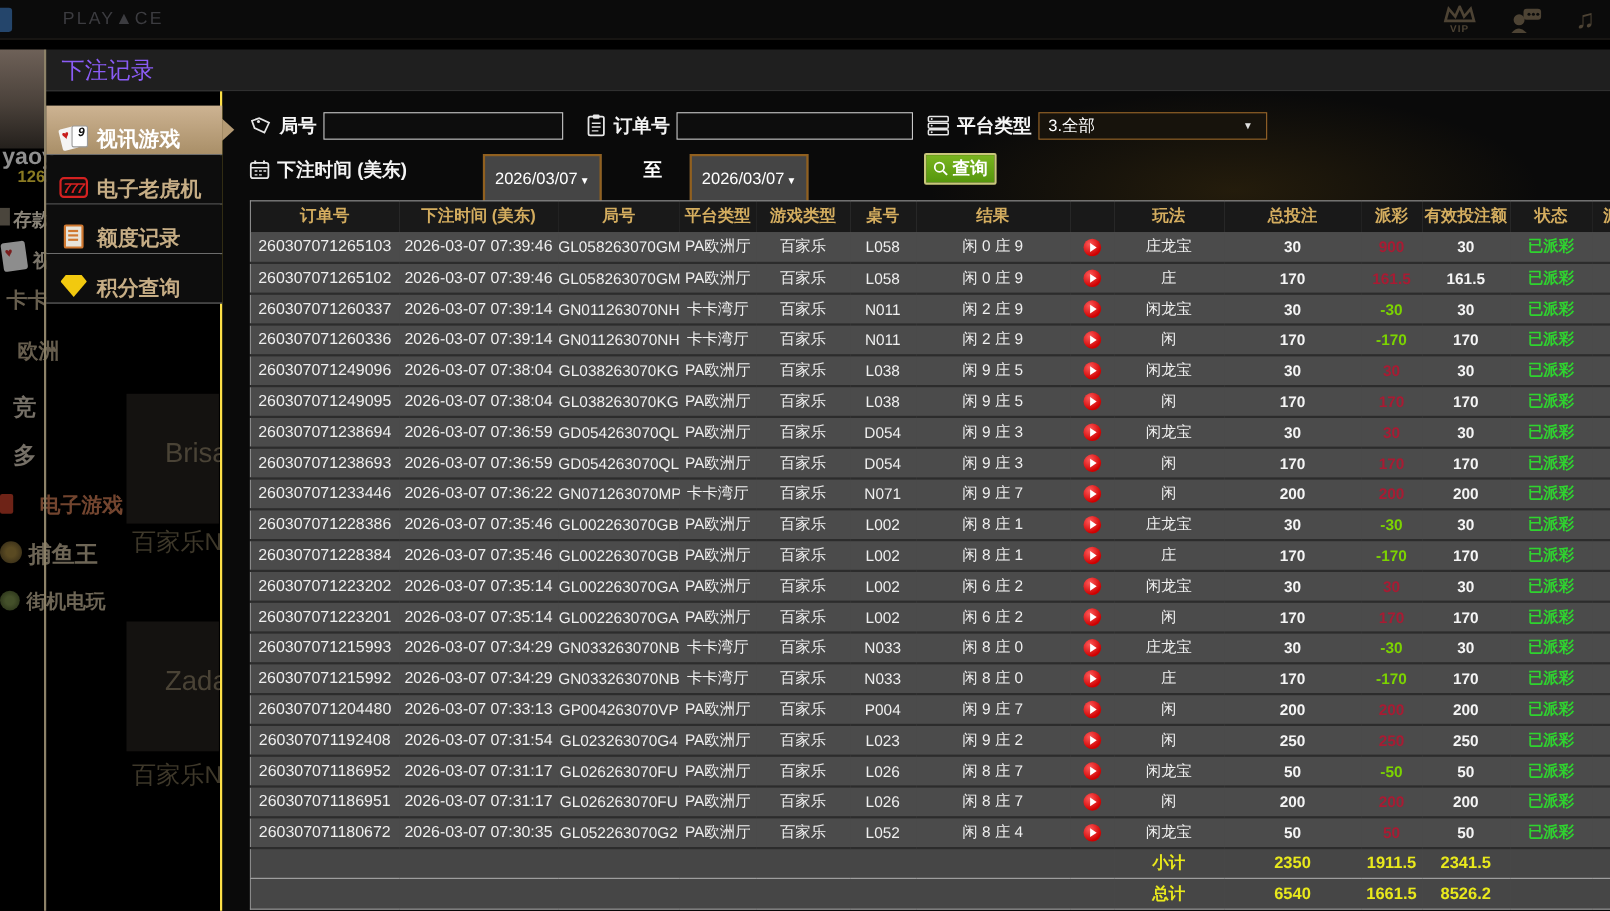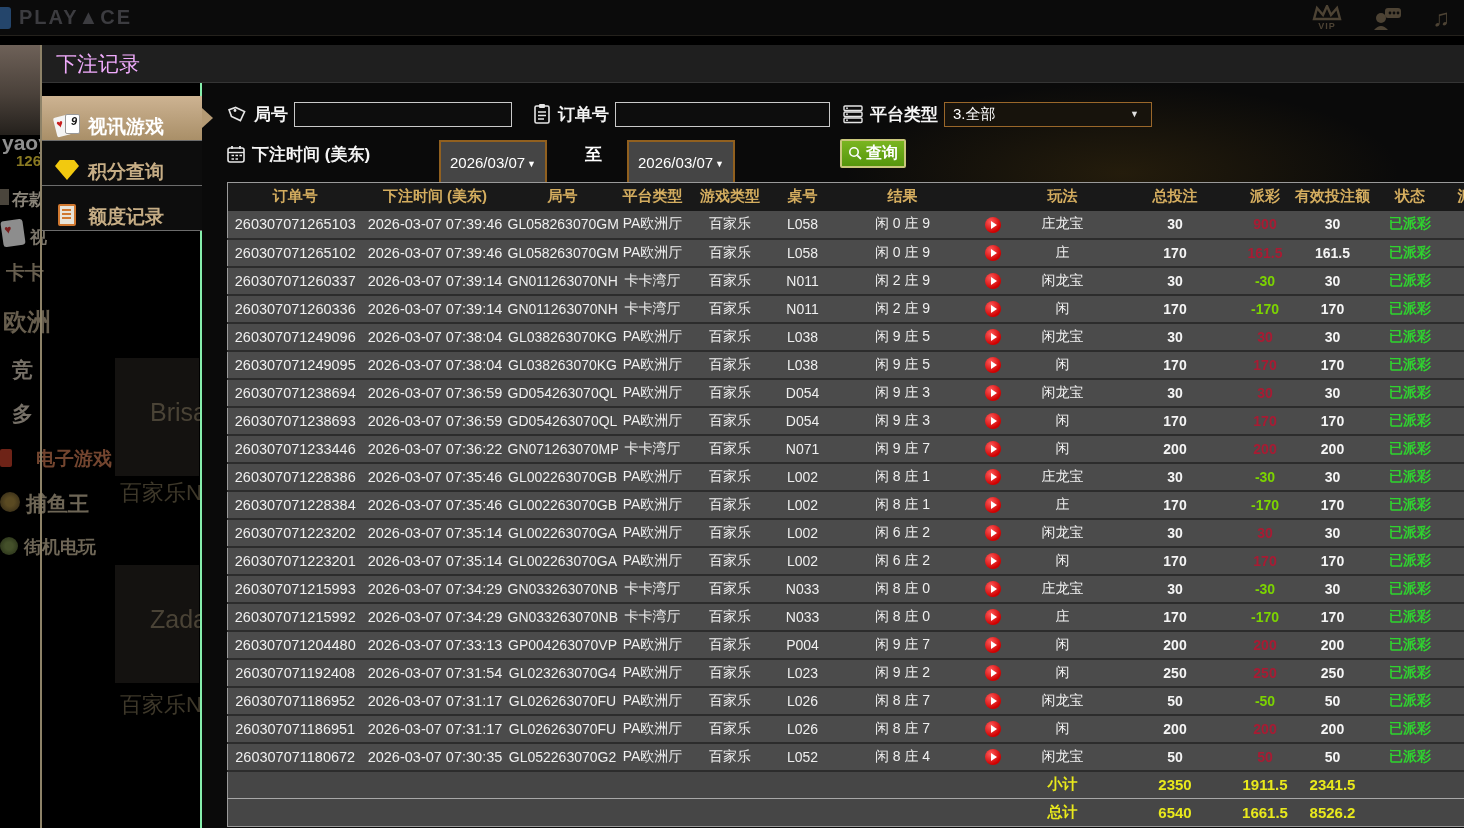--- a/index.html
+++ b/index.html
@@ -7,62 +7,62 @@
   font-family:"Liberation Sans", sans-serif; }
 .abs { position:absolute; }
 
 
 .topbar { position:absolute; left:0; top:0; width:1464px; height:36px;
   background:#0b0b0b; border-bottom:1px solid #24211c; z-index:10;
   display:flex; align-items:center; }
 .logo-wrap { display:flex; align-items:center; margin-left:0; }
 .logo-mark { width:16px; height:22px; background:#24456b; border-radius:3px;
   margin-left:-5px; margin-right:8px; }
-.logo-text { color:#3c3c40; font-size:20px; font-weight:bold; letter-spacing:2px; }
+.logo-text { color:#3c3c40; font-size:16px; font-weight:normal; letter-spacing:2px;margin-left:38px; }
 .topbar-right { margin-left:auto; display:flex; align-items:center; gap:30px;
   margin-right:14px; color:#4d4334; }
 .vip-box { display:flex; flex-direction:column; align-items:center; line-height:1; }
 .vip-label { font-size:9px; font-weight:bold; color:#4d4334; letter-spacing:1px; margin-top:1px; }
 .music-glyph { font-size:24px; color:#4d4334; }
 
 
 .lobby { position:absolute; inset:0; z-index:1; }
 .lb-avatar { left:0; top:45px; width:40px; height:90px;
   background:linear-gradient(180deg,#6e6158 0%,#4a413a 55%,#24201c 100%); }
 .lb-user   { left:2px;  top:131px; color:#8f8f8f; font-size:21px; font-weight:bold; white-space:nowrap; }
 .lb-balance{ left:16px; top:152px; color:#8a7a22; font-size:15px; font-weight:bold; white-space:nowrap; }
 .lb-sliver { width:9px; height:16px; background:#4a453c; }
 .s1 { left:0; top:189px; } .lb-deposit { left:12px; top:188px; color:#8a8479; font-size:17px; font-weight:bold; }
 .lb-card { left:2px; top:220px; width:22px; height:26px; background:#8d8d8d; border-radius:3px;
   transform:rotate(-8deg); }
 .lb-card::after { content:"♥"; color:#7a1d1d; font-size:12px; position:absolute; left:3px; top:2px; }
 .lb-shixun { left:30px; top:226px; color:#7b756a; font-size:17px; font-weight:bold; white-space:nowrap; }
 .lb-kaka  { left:6px;  top:260px; color:#675e4e; font-size:19px; font-weight:bold; white-space:nowrap; }
-.lb-ouzhou{ left:3px;  top:306px; color:#675e4e; font-size:24px; font-weight:bold; white-space:nowrap; }
+.lb-ouzhou{ left:16px;  top:306px; color:#675e4e; font-size:19px; font-weight:bold; white-space:nowrap; }
 .lb-jing  { left:12px; top:356px; color:#767067; font-size:21px; font-weight:bold; }
 .lb-duo   { left:12px; top:400px; color:#767067; font-size:21px; font-weight:bold; }
 .ic-red   { left:0; top:449px; width:12px; height:18px; background:#6e2317; border-radius:2px; }
 .lb-dianzi{ left:36px; top:446px; color:#73452f; font-size:19px; font-weight:bold; white-space:nowrap; }
 .ic-fish  { left:0; top:492px; width:20px; height:20px; background:radial-gradient(circle,#5a4a22 30%,#2c2414); border-radius:50%; }
 .lb-buyu  { left:26px; top:490px; color:#6e6656; font-size:21px; font-weight:bold; white-space:nowrap; }
 .ic-arc   { left:0; top:537px; width:18px; height:18px; background:radial-gradient(circle,#44502a 30%,#222a14); border-radius:50%; }
 .lb-jieji { left:24px; top:535px; color:#6e6656; font-size:18px; font-weight:bold; white-space:nowrap; }
 .dh-photo { width:84px; height:118px; background:#141210; }
 .p1 { left:115px; top:358px; } .p2 { left:115px; top:565px; }
 .dh-text { color:#4a4336; white-space:nowrap; }
 .d0 { left:150px; top:398px; font-size:25px; }
 .d1 { left:120px; top:478px; font-size:22px; color:#3e382a; }
 .d2 { left:150px; top:605px; font-size:25px; }
 .d3 { left:120px; top:690px; font-size:22px; color:#3e382a; }
 
 
 .titlebar { position:absolute; left:40px; top:45px; width:1424px; height:38px;
   background:#1f1f1f; border-bottom:1px solid #353535; z-index:20;
   display:flex; align-items:center; }
-.title { color:#f0abfc; font-size:21px; margin-left:16px;font-family:Liberation Serif, serif; }
+.title { color:#8b5cf6; font-size:21px; margin-left:16px;font-family:Liberation Serif, serif; }
 .panel-edge { position:absolute; left:40px; top:45px; width:2px; height:783px;
   background:#8d young; background:#8d8268; z-index:30; }
 
 
 .menu { position:absolute; left:42px; top:96px; width:160px; z-index:25; }
 .menu-item { position:relative; height:45px; background:#0d0d0d;
   border-bottom:1px solid #6c6c6c; display:flex; align-items:flex-end;
   color:#c6ad85; font-size:19px; font-weight:bold; cursor:pointer; }
 .menu-item .mi-icon { width:30px; margin-left:10px; margin-right:6px; display:flex;
   justify-content:center; align-items:center; height:30px; position:relative; }
@@ -86,21 +86,21 @@
 .ic-table .g2 { left:8px; top:8px; transform:rotate(10deg); background:#27a338; }
 .ic-table .g2::after { content:"$"; color:#fff; font-size:10px; position:absolute; left:5px; top:1px; }
 .ic-gem { width:24px; height:20px; background:#f2c90f;
   clip-path:polygon(20% 0,80% 0,100% 30%,50% 100%,0 30%); }
 .ic-doc { width:18px; height:22px; background:#e8e4da; border:2px solid #d07830; border-radius:2px; position:relative; }
 .ic-doc::after { content:""; position:absolute; left:2px; top:3px; width:9px; height:2px;
   background:#d07830; box-shadow:0 4px 0 #d07830,0 8px 0 #d07830; }
 
 
 .content { position:absolute; left:200px; top:83px; width:1264px; height:745px;
-  background:#0a0a0a; border-left:2px solid #86efac; overflow:hidden; z-index:22; }
+  background:#0a0a0a; border-left:2px solid #fde047; overflow:hidden; z-index:22; }
 .glow { position:absolute; left:640px; top:0px; width:560px; height:180px;
   background:radial-gradient(ellipse at center, rgba(128,92,18,0.22), rgba(0,0,0,0) 70%); }
 
 
 .f-label { color:#f5f5f5; font-size:17px; font-weight:bold; white-space:nowrap; }
 .f-group { position:absolute; display:flex; align-items:center; gap:6px; height:28px; }
 .g1 { left:26px; top:17px; } .g2 { left:330px; top:17px; } .g3 { left:640px; top:17px; }
 .g4 { left:24px; top:57px; }
 .f-input { width:218px; height:25px; background:#0d0d0d; border:1px solid #c9c9c9; color:#fff;
   font-size:14px; padding:0 6px; outline:none; }
@@ -211,29 +211,35 @@
     <span class="mi-icon">
         <span class="ic-cards">
           <i class="c1 abs"></i>
           <i class="c2 abs"></i>
         </span>
       </span>
     <span>视讯游戏</span>
   </div>
   <div class="menu-item">
     <span class="mi-icon">
-        <span class="ic-gem"></span>
+        <span class="ic-777">777</span>
       </span>
-    <span>积分查询</span>
+    <span>电子老虎机</span>
   </div>
   <div class="menu-item">
     <span class="mi-icon">
         <span class="ic-doc"></span>
       </span>
     <span>额度记录</span>
+  </div>
+  <div class="menu-item">
+    <span class="mi-icon">
+        <span class="ic-gem"></span>
+      </span>
+    <span>积分查询</span>
   </div>
 </div>
 
 <div class="content">
   <div class="glow"></div>
 
   <div class="f-group g1">
     <svg class="icon" width="20" height="20" viewBox="0 0 20 20">
       <path d="M3 3 L10 3 L17 10 L10 17 L3 10 Z" fill="none" stroke="#e6e6e6" stroke-width="1.6" transform="rotate(-20 10 10)"></path>
       <circle cx="7" cy="6.5" r="1.4" fill="#e6e6e6"></circle>

